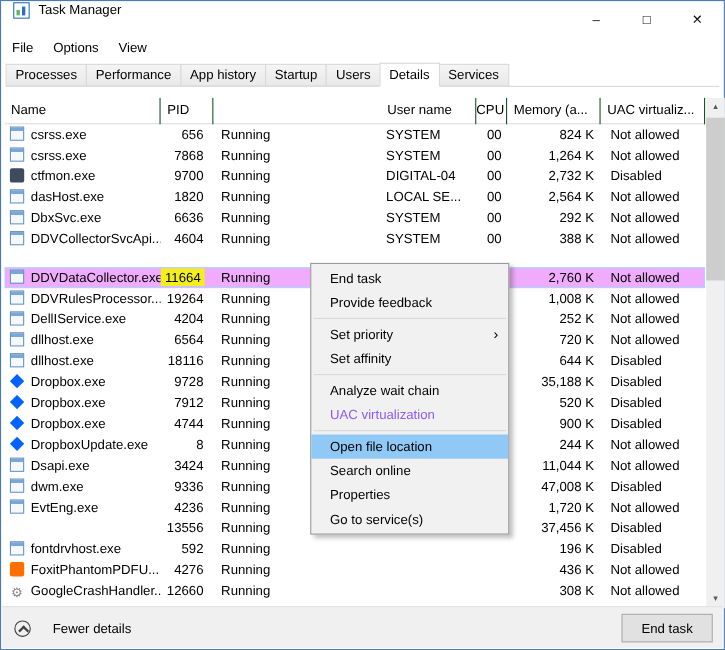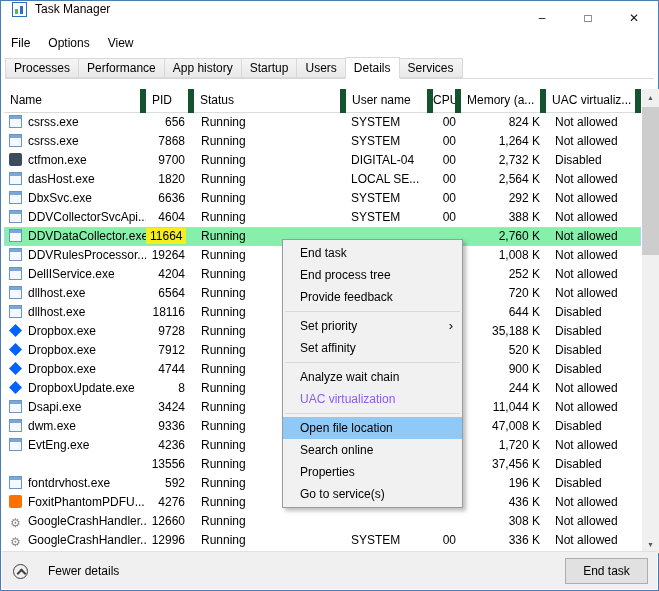--- a/index.html
+++ b/index.html
@@ -29,25 +29,25 @@
 
   
   .thead { position: absolute; top: 88px; left: 3px; width: 637px; height: 24px; border-bottom: 1px solid #dcdcdc; background: #fff; z-index: 1; }
   .c-name  { left: 0;     width: 142px; }
   .c-pid   { left: 142px; width: 48px;  }
   .c-status{ left: 190px; width: 152px; }
   .c-user  { left: 342px; width: 87px;  }
   .c-cpu   { left: 429px; width: 28px;  }
   .c-mem   { left: 457px; width: 85px;  }
   .c-uac   { left: 542px; width: 95px;  }
-  .hcell { position: absolute; top: 0; height: 24px; line-height: 23px; border-right: 6px solid #14532d; white-space: nowrap; overflow: hidden; padding-left: 6px; }
+  .hcell { position: absolute; top: 0; height: 24px; line-height: 23px; border-right: 1px solid #14532d; white-space: nowrap; overflow: hidden; padding-left: 6px; }
   .hcell.c-cpu { padding-left: 0; padding-right: 5px; text-align: right; }
   .tbody { position: absolute; top: 112px; left: 3px; width: 637px; height: 440px; overflow: hidden; }
   .trow { position: relative; height: 19px; }
-  .trow.selected { background: #86efac; box-shadow: inset 0 0 0 1px #a9d6fb; }
+  .trow.selected { background: #f0abfc; box-shadow: inset 0 0 0 1px #a9d6fb; margin-top: 16px; }
   .cell { position: absolute; top: 0; height: 19px; line-height: 19px; white-space: nowrap; overflow: hidden; }
   .cell.c-name  { padding-left: 5px; }
   .cell.c-pid   { text-align: right; padding-right: 9px; }
   .cell.c-status{ padding-left: 7px; }
   .cell.c-user  { padding-left: 5px; }
   .cell.c-cpu   { text-align: right; padding-right: 5px; }
   .cell.c-mem   { text-align: right; padding-right: 6px; }
   .cell.c-uac   { padding-left: 9px; }
   .pid-mark { background: #f3ef1f; padding: 1px 4px; }
 
@@ -109,21 +109,20 @@
       <div class="tab">App history</div>
       <div class="tab">Startup</div>
       <div class="tab">Users</div>
       <div class="tab active">Details</div>
       <div class="tab">Services</div>
     </div>
 
   <div class="thead">
       <div class="hcell c-name">Name</div>
       <div class="hcell c-pid">PID</div>
-      <div class="hcell c-status">Status</div>
       <div class="hcell c-user">User name</div>
       <div class="hcell c-cpu">CPU</div>
       <div class="hcell c-mem">Memory (a...</div>
       <div class="hcell c-uac">UAC virtualiz...</div>
     </div>
 
   <div class="tbody">
       <div class="trow">
         <div class="cell c-name"><span class="picon icon-app"></span><span>csrss.exe</span></div>
         <div class="cell c-pid">656</div>
@@ -333,21 +332,20 @@
     </div>
 
   <div class="scrollbar">
     <div class="sb-btn sb-up">▲</div>
     <div class="sb-thumb"></div>
     <div class="sb-btn sb-down">▼</div>
   </div>
 
   <div class="context-menu">
       <div class="cm-item">End task</div>
-      <div class="cm-item">End process tree</div>
       <div class="cm-item">Provide feedback</div>
       <div class="menu-sep"></div>
       <div class="cm-item">Set priority<span class="sub-arrow">›</span></div>
       <div class="cm-item">Set affinity</div>
       <div class="menu-sep"></div>
       <div class="cm-item">Analyze wait chain</div>
       <div class="cm-item disabled">UAC virtualization</div>
       <div class="menu-sep"></div>
       <div class="cm-item highlighted">Open file location</div>
       <div class="cm-item">Search online</div>

